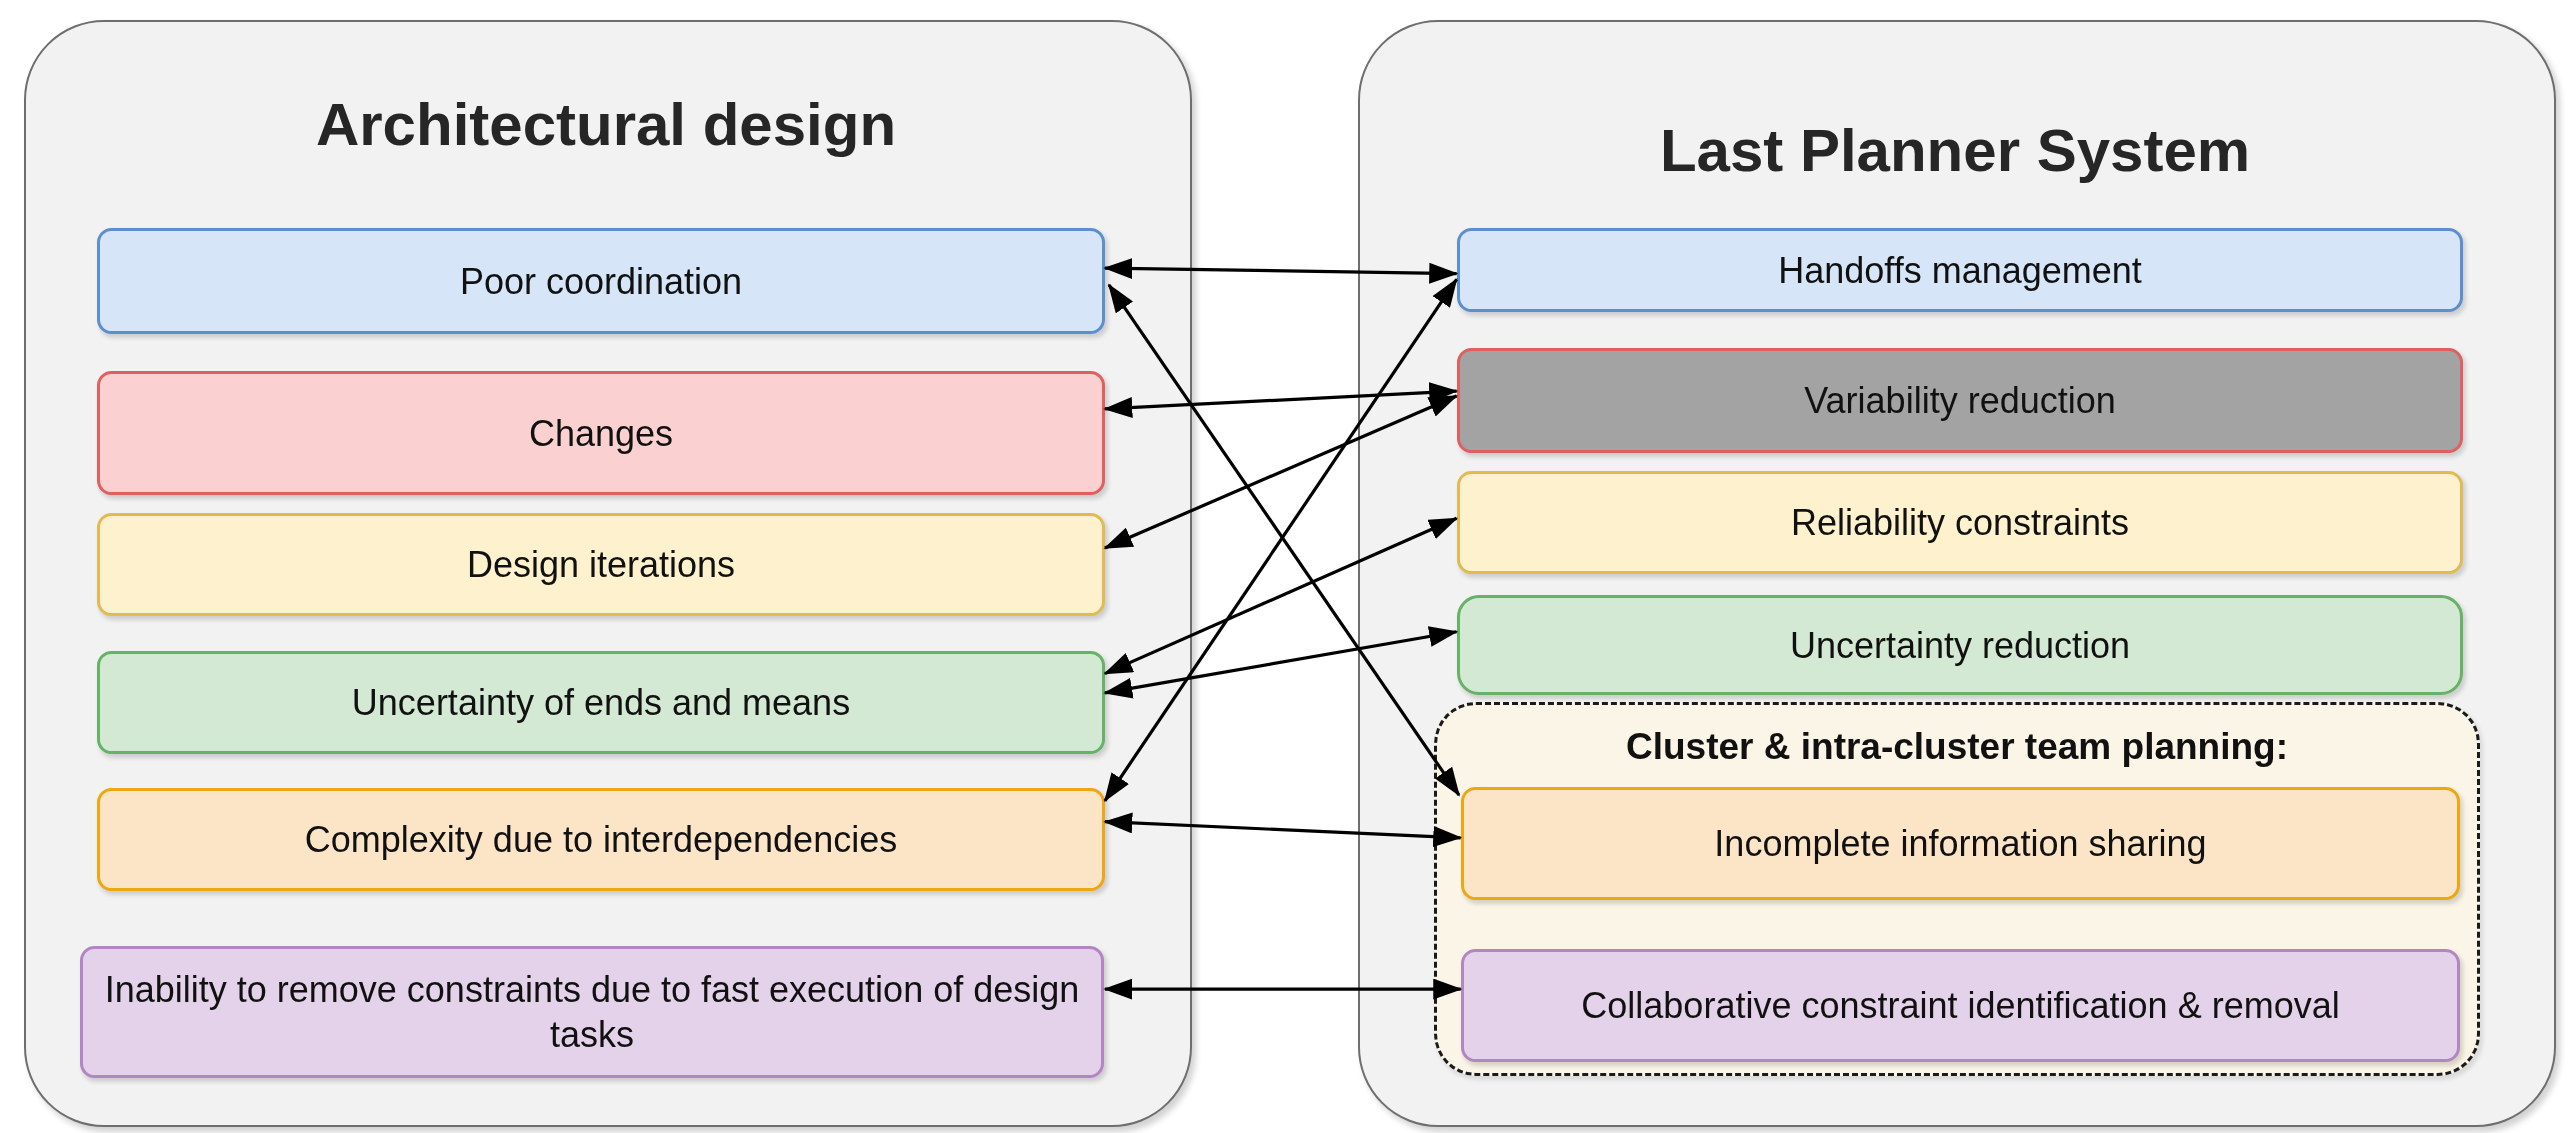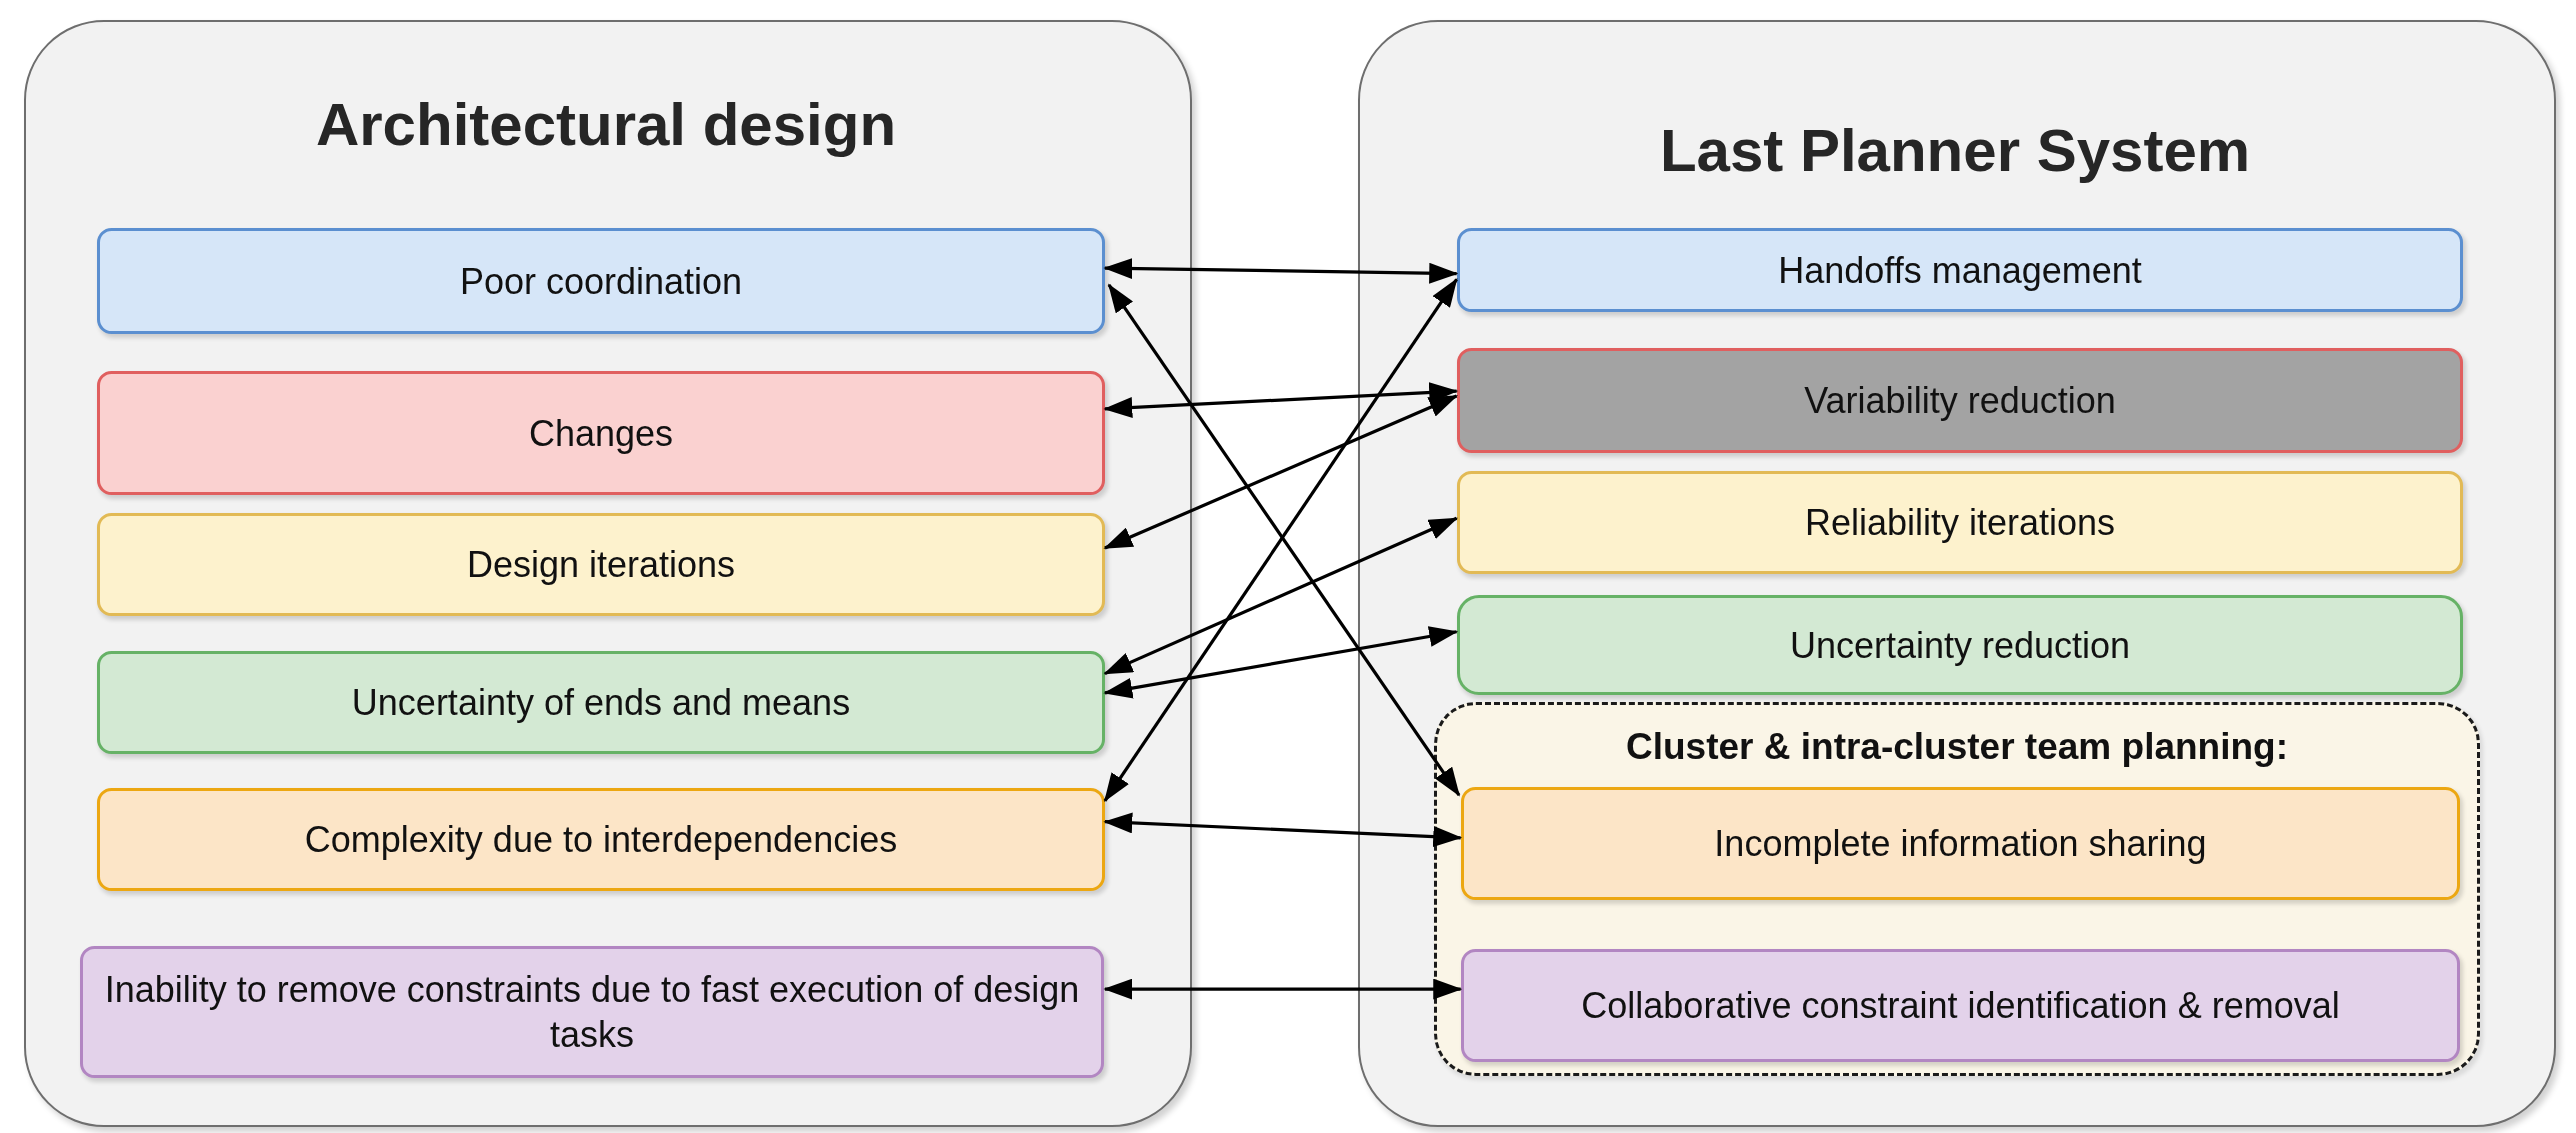--- a/index.html
+++ b/index.html
@@ -36,21 +36,21 @@
 
   <div id="nodes">
       <div class="node" style="left: 97px; top: 214px; width: 1008px; height: 106px; background: rgb(214, 230, 248); border-color: rgb(91, 143, 208);">Poor coordination</div>
       <div class="node" style="left: 97px; top: 357px; width: 1008px; height: 124px; background: rgb(250, 209, 208); border-color: rgb(224, 95, 95);">Changes</div>
       <div class="node" style="left: 97px; top: 499px; width: 1008px; height: 103px; background: rgb(253, 242, 205); border-color: rgb(226, 186, 85);">Design iterations</div>
       <div class="node" style="left: 97px; top: 637px; width: 1008px; height: 103px; background: rgb(211, 233, 211); border-color: rgb(102, 178, 102);">Uncertainty of ends and means</div>
       <div class="node" style="left: 97px; top: 774px; width: 1008px; height: 103px; background: rgb(252, 229, 199); border-color: rgb(236, 167, 18);">Complexity due to interdependencies</div>
       <div class="node" style="left: 80px; top: 932px; width: 1024px; height: 132px; background: rgb(227, 210, 234); border-color: rgb(178, 134, 194);">Inability to remove constraints due to fast execution of design tasks</div>
       <div class="node" style="left: 1457px; top: 214px; width: 1006px; height: 84px; background: rgb(214, 230, 248); border-color: rgb(91, 143, 208);">Handoffs management</div>
       <div class="node" style="left: 1457px; top: 334px; width: 1006px; height: 105px; background: #a3a3a3; border-color: rgb(224, 95, 95);">Variability reduction</div>
-      <div class="node" style="left: 1457px; top: 457px; width: 1006px; height: 103px; background: rgb(253, 242, 205); border-color: rgb(226, 186, 85);">Reliability iterations</div>
+      <div class="node" style="left: 1457px; top: 457px; width: 1006px; height: 103px; background: rgb(253, 242, 205); border-color: rgb(226, 186, 85);">Reliability constraints</div>
       <div class="node" style="left: 1457px; top: 581px; width: 1006px; height: 100px; background: rgb(211, 233, 211); border-color: rgb(102, 178, 102); border-radius: 22px;">Uncertainty reduction</div>
       <div class="node" style="left: 1461px; top: 773px; width: 999px; height: 113px; background: rgb(252, 229, 199); border-color: rgb(236, 167, 18);">Incomplete information sharing</div>
       <div class="node" style="left: 1461px; top: 935px; width: 999px; height: 113px; background: rgb(227, 210, 234); border-color: rgb(178, 134, 194);">Collaborative constraint identification &amp; removal</div>
     </div>
 
   <svg id="edges" width="2576" height="1134" viewBox="0 0 3201 1409">
     <defs>
       <marker id="mEnd" markerUnits="userSpaceOnUse" markerWidth="36" markerHeight="26" refX="34" refY="13" orient="auto">
         <path d="M0,0 L36,13 L0,26 z" fill="#000"></path>
       </marker>

